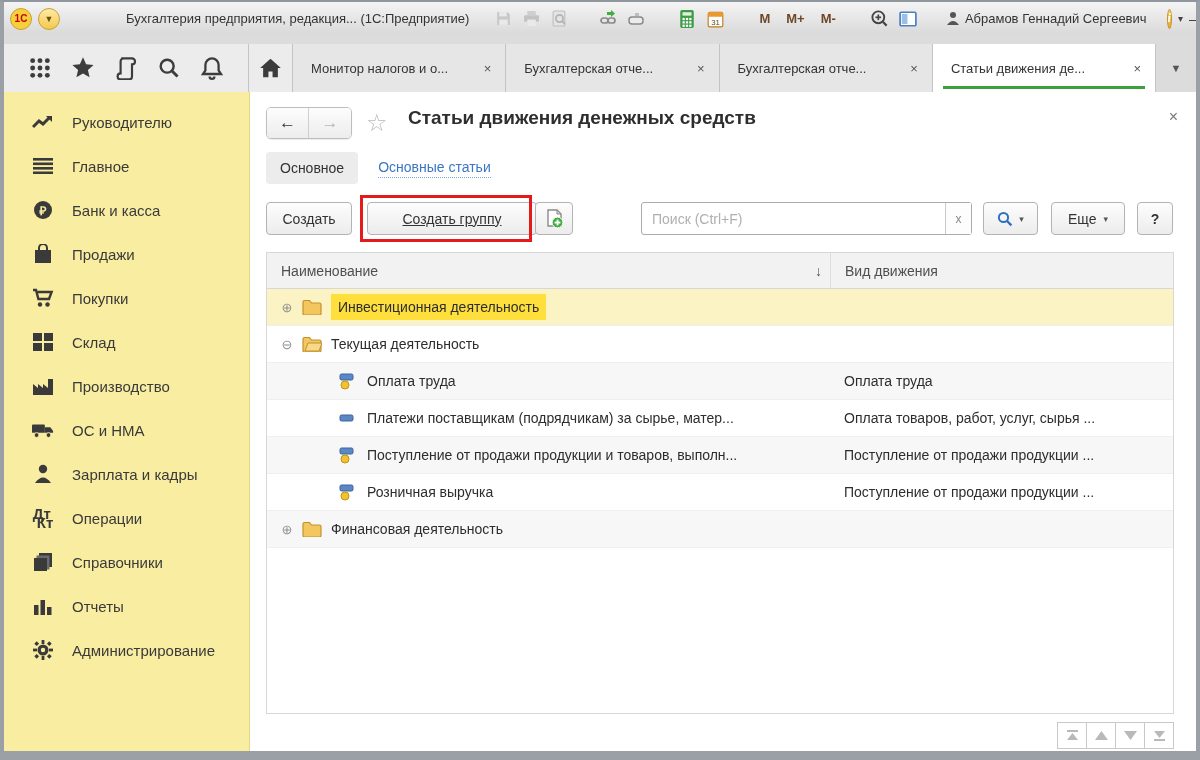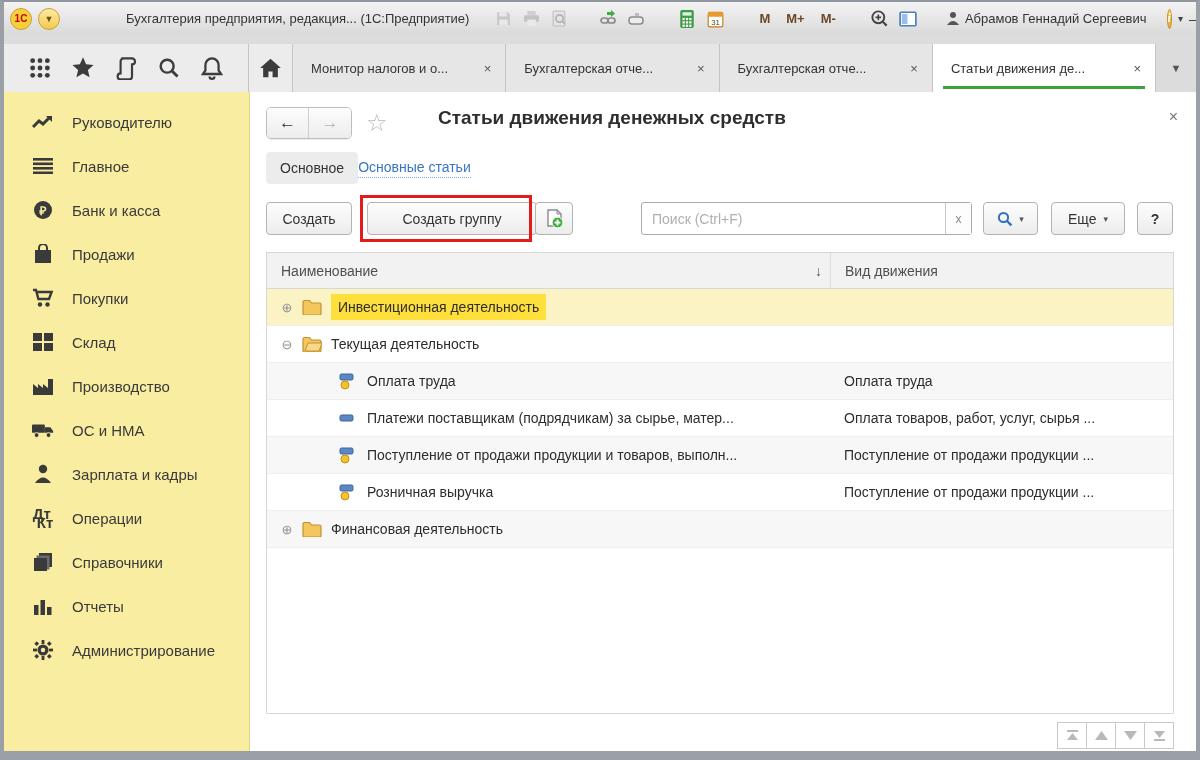--- a/index.html
+++ b/index.html
@@ -56,32 +56,32 @@
 
   
   .content { position:absolute; left:246px; top:90px; width:950px; height:662px; background:#fff; }
   .navbtns { position:absolute; left:16px; top:15px; display:flex; border:1px solid #bdbdbd;
              border-radius:5px; overflow:hidden; box-shadow:0 1px 1px rgba(0,0,0,.08); }
   .navbtns .nb { width:42px; height:30px; background:linear-gradient(#fdfdfd,#ececec);
                  display:flex; align-items:center; justify-content:center; font-size:17px; }
   .navbtns .nb:first-child { border-right:1px solid #cfcfcf; color:#333; }
   .navbtns .nb.fwd { color:#b5b5b5; }
   .fav-star { position:absolute; left:116px; top:17px; font-size:24px; color:#b9b9b9; }
-  .page-title { position:absolute; left:158px; top:15px; font-size:19px; color:#2e2e2e; white-space:nowrap;margin-left:30px; }
+  .page-title { position:absolute; left:158px; top:15px; font-size:19px; color:#2e2e2e; white-space:nowrap; }
   .content-close { position:absolute; right:22px; top:16px; font-size:16px; color:#777; }
-  .subnav { position:absolute; left:16px; top:60px; display:flex; align-items:center; }
+  .subnav { position:absolute; left:16px; top:60px; display:flex; align-items:center; gap:20px; }
   .pill { background:#ececec; border-radius:4px; padding:8px 14px; font-size:14px; color:#333; }
   .linktab { color:#3a76c4; font-size:14px; border-bottom:1px dotted #7ba7dd; padding-bottom:2px; }
 
   .btn { background:linear-gradient(#fdfdfd,#ececec); border:1px solid #b3b3b3; border-radius:4px;
          font-size:14px; color:#333; display:inline-flex; align-items:center; justify-content:center;
          height:33px; padding:0 14px; }
   .toolbar { position:absolute; left:16px; top:108px; right:16px; height:44px; }
   .t-create { position:absolute; left:0; top:2px; width:86px; }
-  .t-creategroup { position:absolute; left:101px; top:2px; width:170px; }
+  .t-creategroup { position:absolute; left:101px; top:2px; width:170px;text-decoration:underline; }
   .red-annotation { position:absolute; left:94px; top:-5px; width:172px; height:47px;
                     border:3px solid #e31b1b; pointer-events:none; }
   .t-newfrom { position:absolute; left:269px; top:2px; width:38px; padding:0; }
   .searchwrap { position:absolute; left:375px; top:2px; width:331px; height:33px; display:flex;
                 border:1px solid #ababab; border-radius:3px; background:#fff; }
   .searchwrap input { flex:1; border:0; outline:none; font-size:14px; padding:0 10px;
                       color:#333; background:transparent; font-family:"Liberation Sans",sans-serif; }
   .searchwrap input::placeholder { color:#b0b0b0; }
   .search-clear { width:26px; border-left:1px solid #c9c9c9; display:flex; align-items:center;
                   justify-content:center; color:#888; font-size:12px; background:#fdfdfd; }

